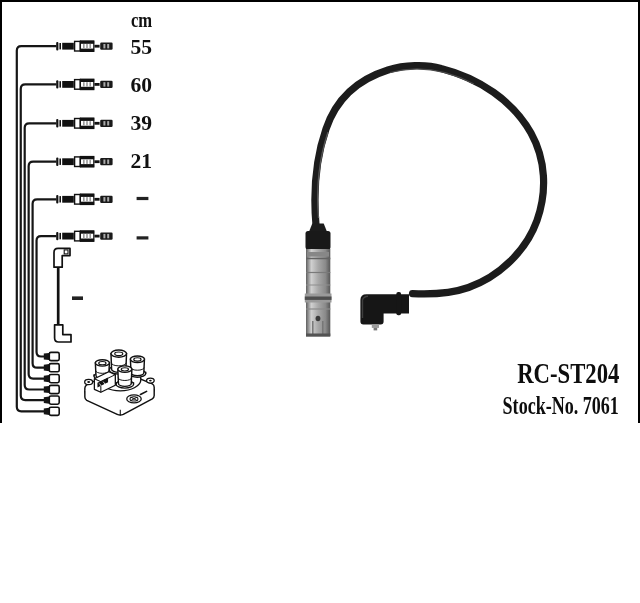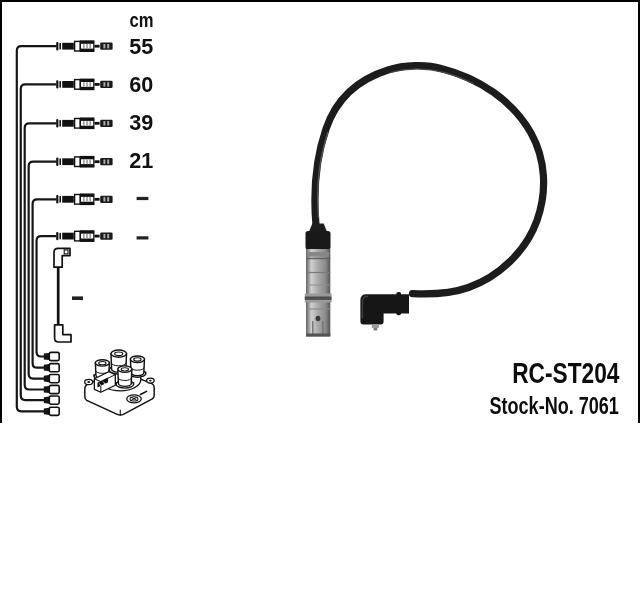--- a/index.html
+++ b/index.html
@@ -1,16 +1,16 @@
 <!DOCTYPE html>
 <html><head>
 <meta charset="utf-8">
 <style>
 html,body{margin:0;padding:0;background:#fff;}
-#page{position:relative;width:640px;height:423px;font-family:Liberation Sans, sans-serif;}
+#page{position:relative;width:640px;height:423px;font-family:Liberation Serif, serif;}
 svg{display:block;}
 </style>
 </head>
 <body>
 <div id="page">
 <svg width="640" height="603" viewBox="0 0 640 603">
 <defs>
 <linearGradient id="mg" x1="0" y1="0" x2="1" y2="0">
 <stop offset="0" stop-color="#606060"></stop>
           <stop offset="0.22" stop-color="#d0d0d0"></stop>

